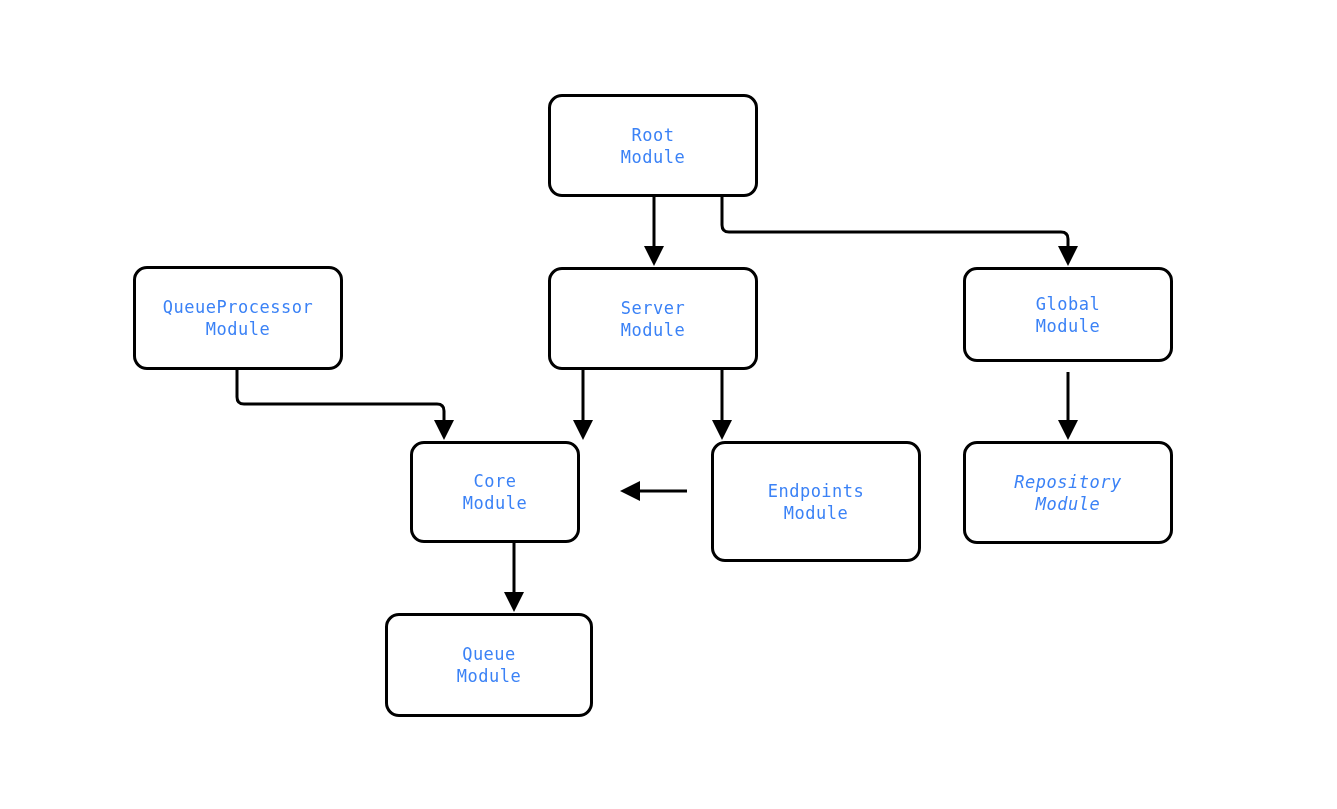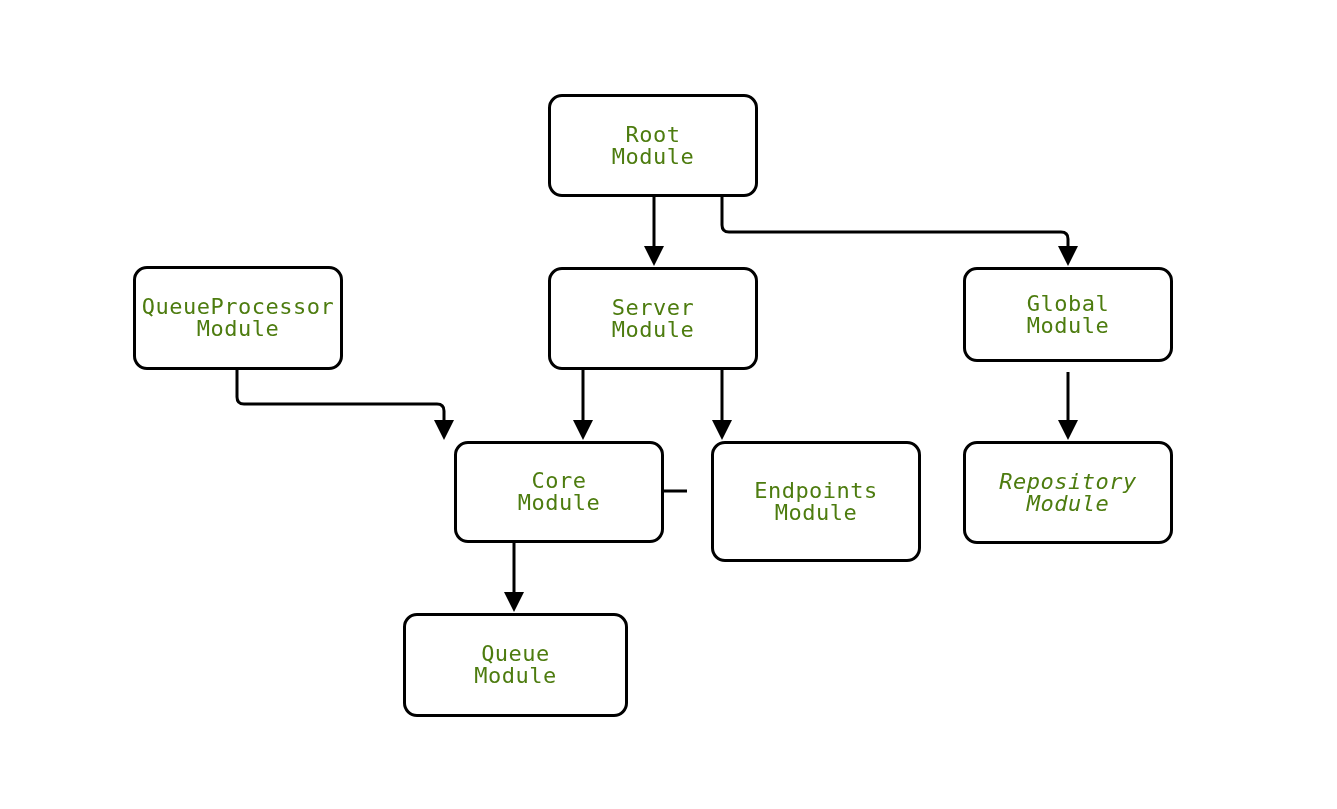--- a/index.html
+++ b/index.html
@@ -28,23 +28,23 @@
     background: #ffffff;
     border: 3px solid #000000;
     border-radius: 14px;
     display: flex;
     flex-direction: column;
     align-items: center;
     justify-content: center;
     z-index: 2;
   }
   .node-label {
-    font-size: 22px;
+    font-size: 17px;
     line-height: 22px;
-    color: #4d7c0f;
+    color: #3b82f6;
     text-align: center;
     letter-spacing: 0.5px;
     white-space: pre;
   }
   .edge-path {
     fill: none;
     stroke: #000000;
     stroke-width: 3;
     stroke-linecap: butt;
     stroke-linejoin: round;
@@ -104,31 +104,31 @@
 Module</div>
       </div>
       <div class="node" style="left: 548px; top: 267px; width: 210px; height: 103px;">
         <div class="node-label">Server
 Module</div>
       </div>
       <div class="node" style="left: 963px; top: 267px; width: 210px; height: 95px;">
         <div class="node-label">Global
 Module</div>
       </div>
-      <div class="node" style="left: 410px; top: 441px; width: 210px; height: 102px; margin-left: 44px;">
+      <div class="node" style="left: 410px; top: 441px; width: 170px; height: 102px;">
         <div class="node-label">Core
 Module</div>
       </div>
       <div class="node" style="left: 711px; top: 441px; width: 210px; height: 121px;">
         <div class="node-label">Endpoints
 Module</div>
       </div>
       <div class="node" style="left: 963px; top: 441px; width: 210px; height: 103px; font-style: italic;">
         <div class="node-label">Repository
 Module</div>
       </div>
-      <div class="node" style="left: 403px; top: 613px; width: 225px; height: 104px;">
+      <div class="node" style="left: 385px; top: 613px; width: 208px; height: 104px;">
         <div class="node-label">Queue
 Module</div>
       </div>
     </div>
 
 </div>
 
 </body></html>

